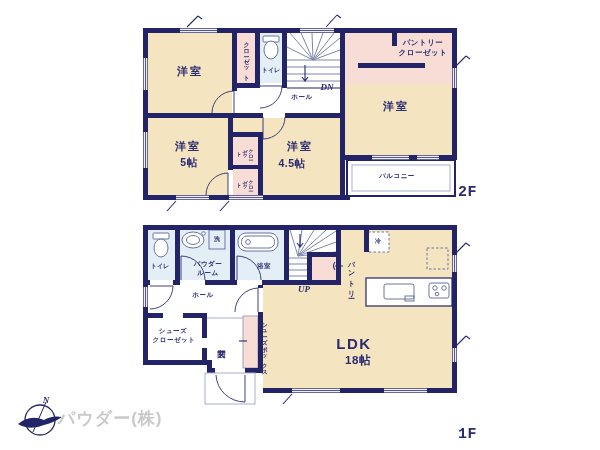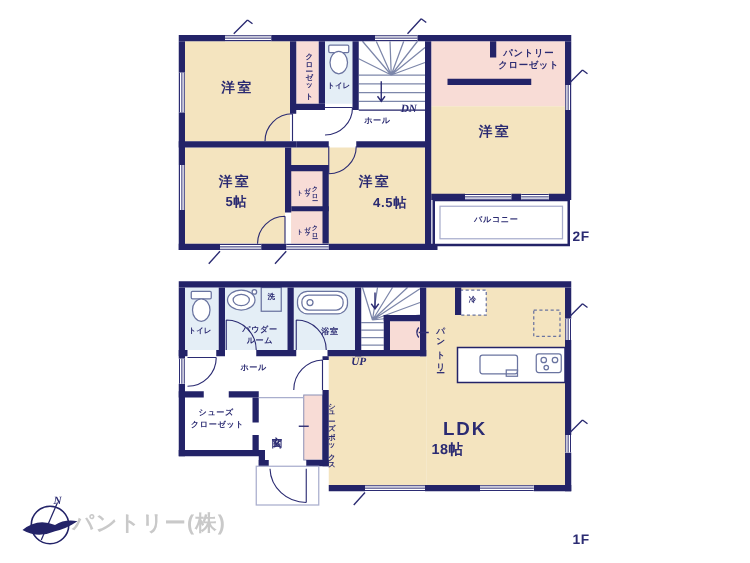--- a/index.html
+++ b/index.html
@@ -30,21 +30,21 @@
   .xs   { font-size:6px;   letter-spacing:0; }
   .wic  { font-size:7.5px; letter-spacing:0.5px; }
   .ldk  { font-size:15px; letter-spacing:1.5px; }
   .ldksz{ font-size:11.5px; letter-spacing:0.5px; }
   .vt   { writing-mode:vertical-rl; text-orientation:upright; }
   .vt6  { font-size:6px; letter-spacing:1px; }
   .vt7  { font-size:7px; letter-spacing:1.5px; }
   .vt8  { font-size:8px; letter-spacing:2px; }
   .wrap2{ font-size:5px; line-height:6px; height:17px; white-space:normal; letter-spacing:0; }
   .dir  { font-family:"Liberation Serif", serif; font-style:italic; font-size:9px; font-weight:bold; }
-  .flabel { font-size:11px; letter-spacing:0.5px; transform:none; }
+  .flabel { font-size:15px; letter-spacing:0.5px; transform:none;font-family:Liberation Mono, monospace; }
   .company{ font-size:17px; color:var(--logo,#c9c9c9); letter-spacing:1px; transform:none; font-weight:bold; }
   .north { font-family:"Liberation Serif", serif; font-style:italic; font-size:9px; }
 </style>
 </head>
 <body>
 
 <div class="canvas">
   <svg width="600" height="450" viewBox="0 0 600 450">
 
     <g>
@@ -263,36 +263,36 @@
   <div class="lbl dir" style="left:327px; top:87px;">DN</div>
   <div class="lbl sm" style="left:302px; top:97px;">ホール</div>
   <div class="lbl wic" style="left:423px; top:43px;">パントリー</div>
   <div class="lbl wic" style="left:423px; top:53px;">クローゼット</div>
   <div class="lbl room" style="left:396px; top:106px;">洋室</div>
   <div class="lbl room" style="left:188px; top:146px;">洋室</div>
   <div class="lbl size" style="left:189px; top:162px;">5帖</div>
   <div class="lbl vt wrap2" style="left:245px; top:151px;">クローゼット</div>
   <div class="lbl vt wrap2" style="left:245px; top:182px;">クローゼット</div>
   <div class="lbl room" style="left:300px; top:146px;">洋室</div>
-  <div class="lbl size" style="left:312px; top:163px;">4.5帖</div>
+  <div class="lbl size" style="left:292px; top:163px;">4.5帖</div>
   <div class="lbl sm" style="left:397px; top:176px;">バルコニー</div>
   <div class="lbl flabel" style="left:458px; top:184px;">2F</div>
 
   <div class="lbl xs" style="left:160px; top:266px;">トイレ</div>
   <div class="lbl sm" style="left:208px; top:264px;">パウダー</div>
   <div class="lbl sm" style="left:208px; top:273px;">ルーム</div>
   <div class="lbl xs" style="left:217px; top:239px;">洗</div>
   <div class="lbl sm" style="left:264px; top:266px;">浴室</div>
-  <div class="lbl dir" style="left:287px; top:289px;font-style:italic;">UP</div>
+  <div class="lbl dir" style="left:304px; top:289px;font-style:italic;">UP</div>
   <div class="lbl vt vt7" style="left:351px; top:276px;">パントリー</div>
   <div class="lbl xs" style="left:378px; top:241px;">冷</div>
   <div class="lbl sm" style="left:203px; top:295px;">ホール</div>
   <div class="lbl sm" style="left:173px; top:331px;">シューズ</div>
   <div class="lbl sm" style="left:174px; top:340px;">クローゼット</div>
   <div class="lbl vt vt8" style="left:221px; top:344px;">玄関</div>
   <div class="lbl vt vt6" style="left:264px; top:346px;">シューズボックス</div>
-  <div class="lbl ldk" style="left:372px; top:344px;">LDK</div>
+  <div class="lbl ldk" style="left:354px; top:344px;">LDK</div>
   <div class="lbl ldksz" style="left:358px; top:361px;">18帖</div>
   <div class="lbl flabel" style="left:458px; top:380px;margin-top:46px;">1F</div>
 
   <div class="lbl north" style="left:46px; top:400px;">N</div>
-  <div class="lbl company" style="left:58px; top:409px;">パントリー(株)</div>
+  <div class="lbl company" style="left:58px; top:409px;">パウダー(株)</div>
 </div>
 
 </body></html>

